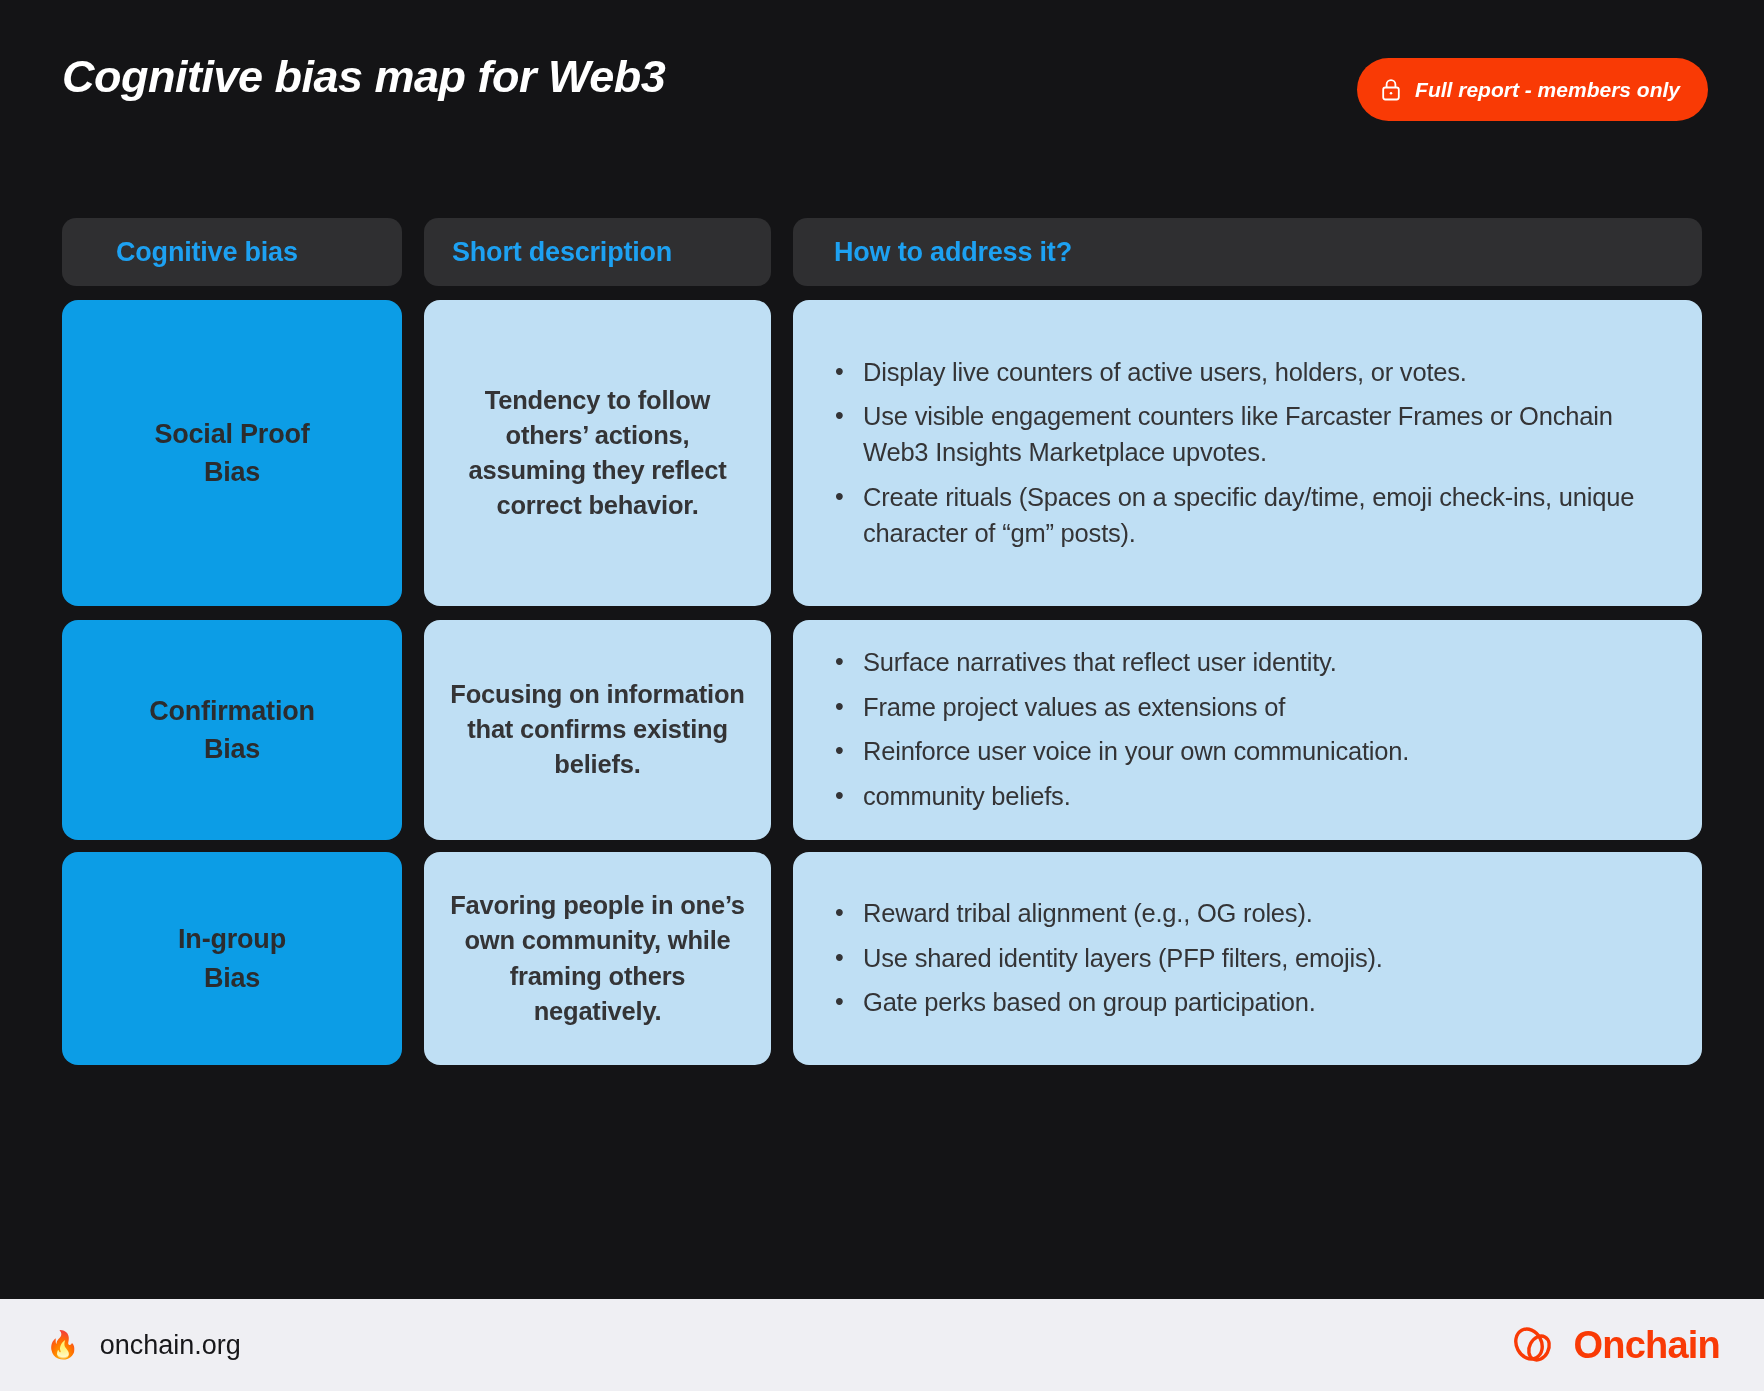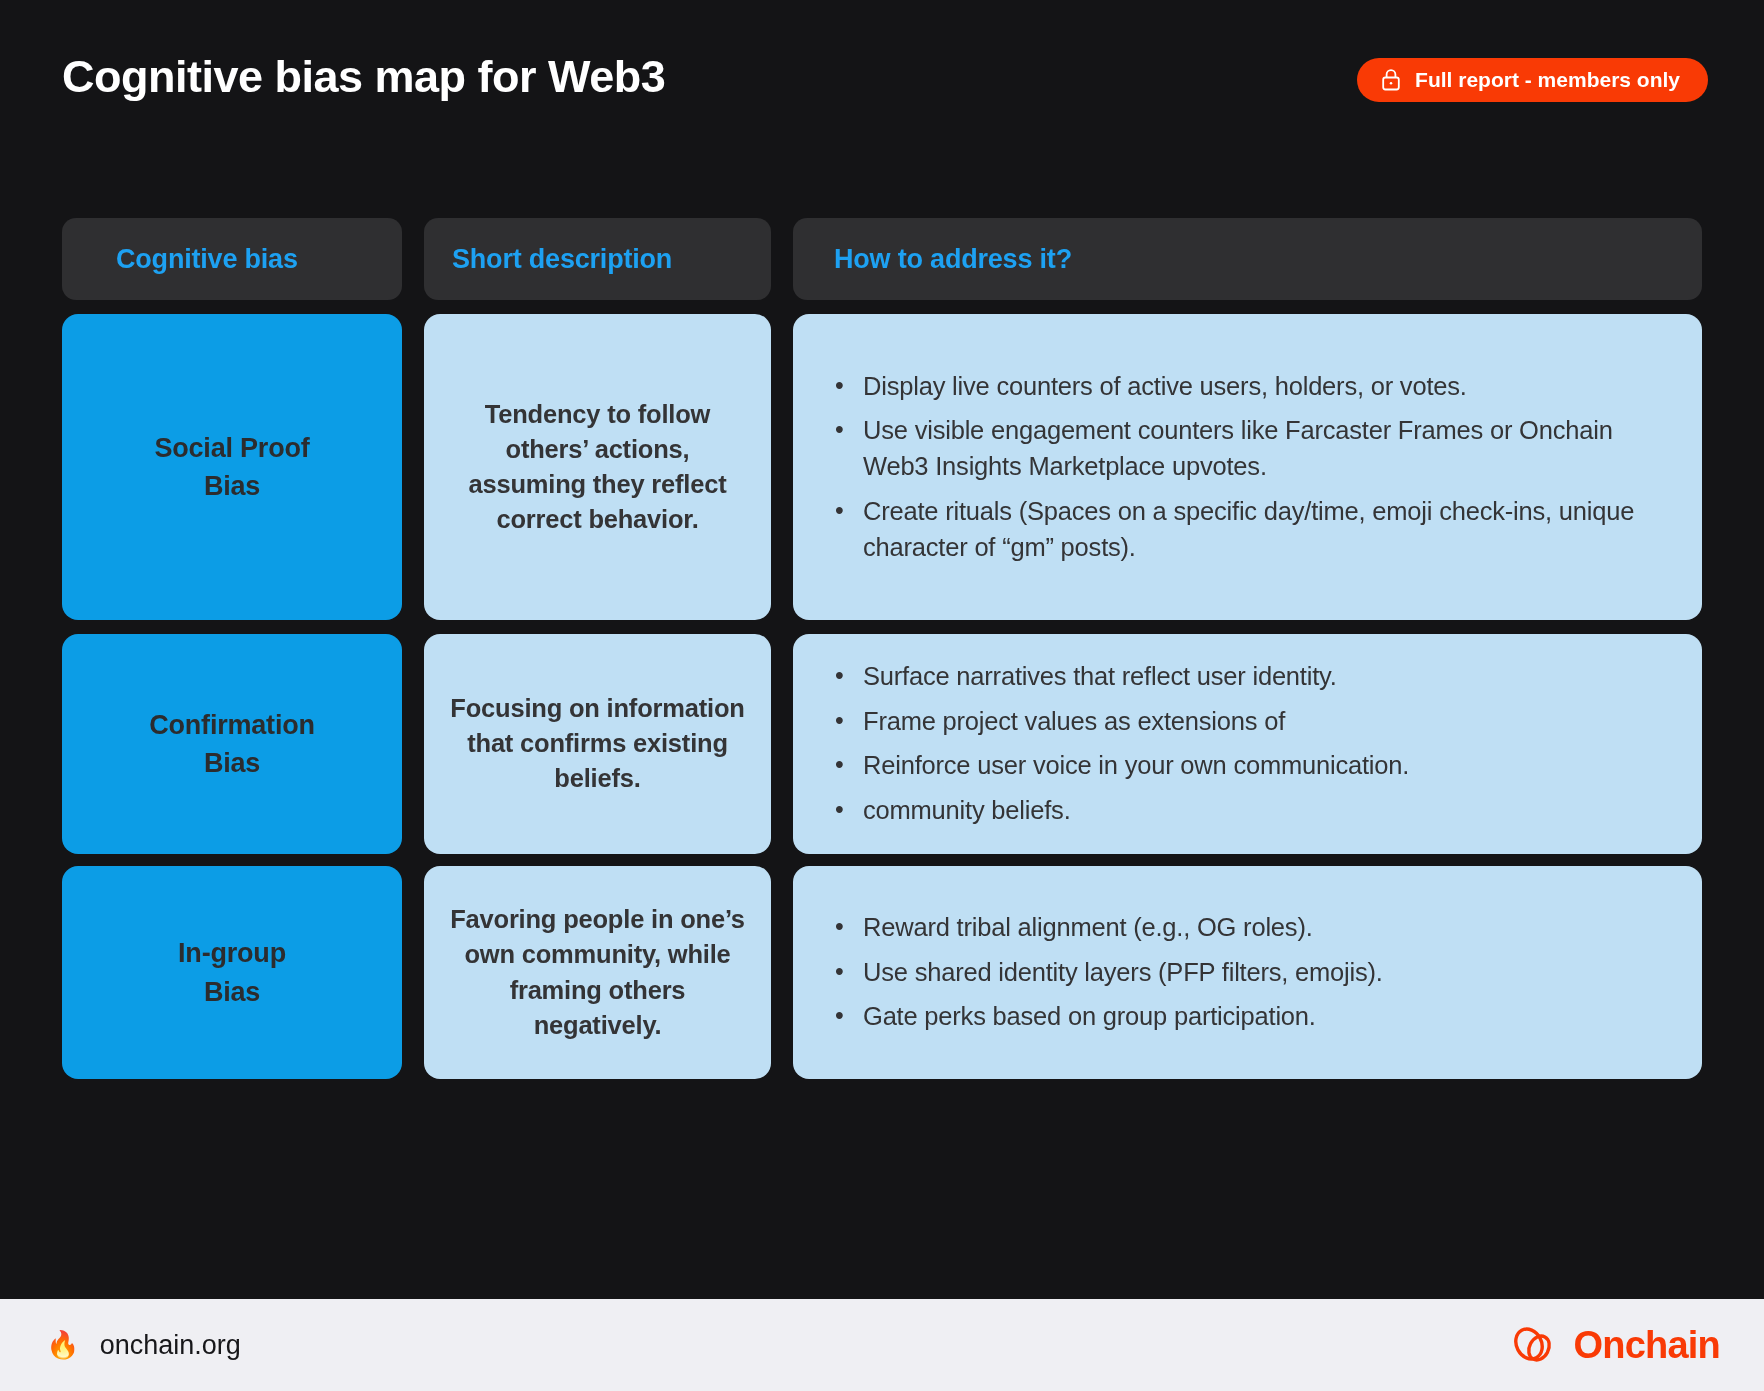--- a/index.html
+++ b/index.html
@@ -14,53 +14,54 @@
     width: 1764px; height: 1391px;
     background: #141416;
     display: flex; flex-direction: column;
   }
 
   
   .header {
     padding: 48px 56px 0 62px;
     display: flex; align-items: flex-start; justify-content: space-between;
     height: 192px;
+    font-style: italic;
   }
   .title-block {
     color: #ffffff;
     font-size: 45px;
     font-weight: bold;
     line-height: 1.28;
     letter-spacing: -0.5px;
     white-space: nowrap;
   }
   .title-line { display: block; }
   .category-value { color: #F93A05; }
   .badge {
     margin-top: 10px;
     background: #F93A05;
     color: #ffffff;
     border-radius: 999px;
-    height: 44px;
+    height: 63px;
     padding: 0 28px 0 24px;
     display: inline-flex; align-items: center; gap: 14px;
     font-size: 21px; font-weight: bold;
     white-space: nowrap;
   }
   .lock-icon { display: inline-flex; width: 20px; height: 24px; }
 
   
   .table {
     padding: 26px 62px 0 62px;
     display: flex; flex-direction: column;
     gap: 14px;
     flex: 1;
   }
   .row { display: grid; grid-template-columns: 340px 347px 1fr; gap: 22px; }
-  .row.header-row { height: 82px; }
+  .row.header-row { height: 68px; }
 
   .hcell {
     background: #2F2F31;
     border-radius: 14px;
     display: flex; align-items: center;
     padding: 0 0 0 54px;
     color: #1DA1F2;
     font-size: 27px; font-weight: bold;
     letter-spacing: -0.2px;
   }

